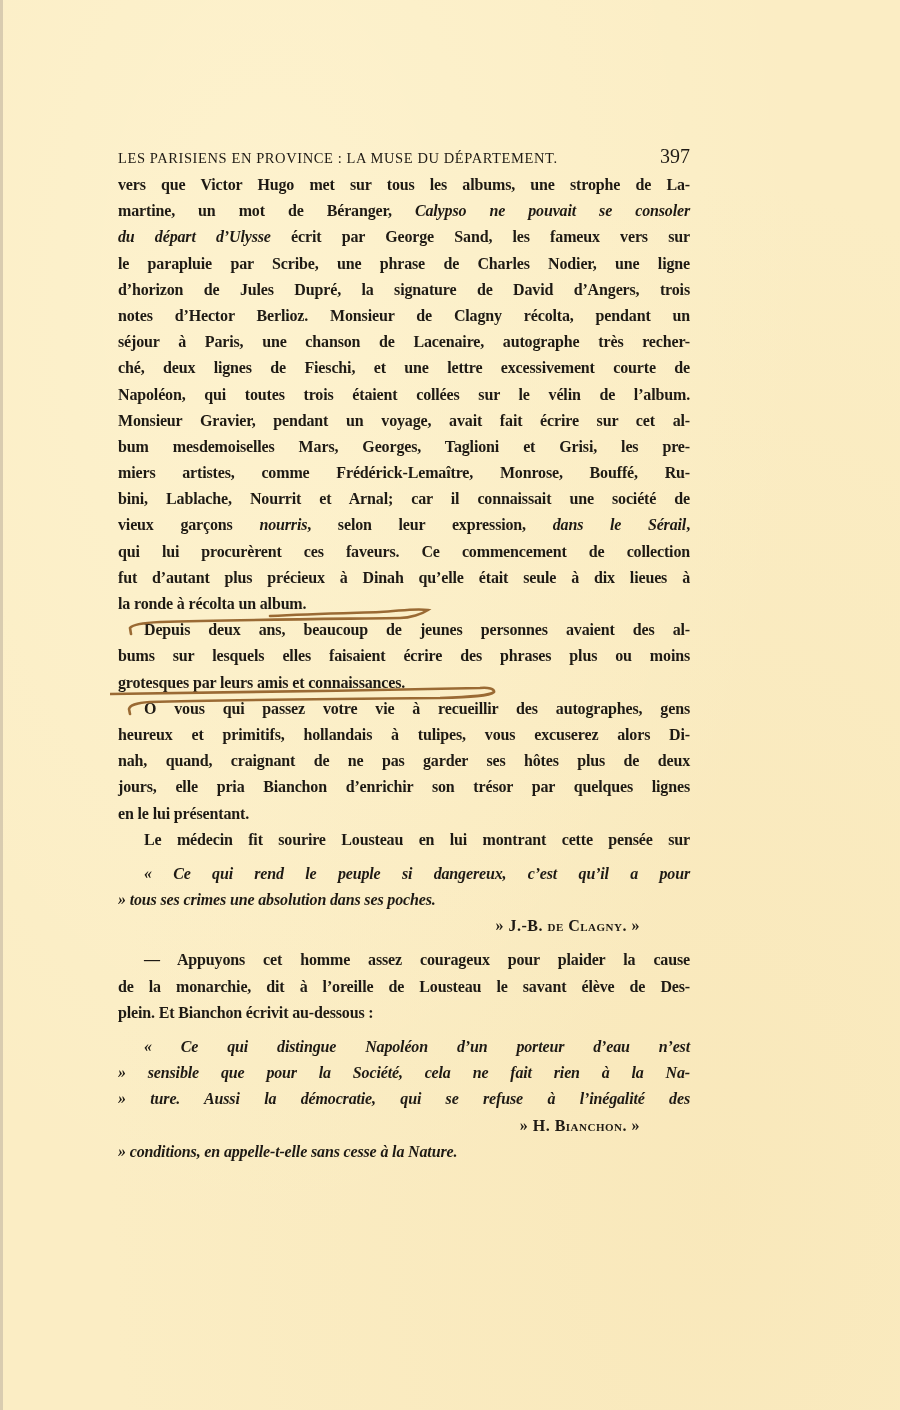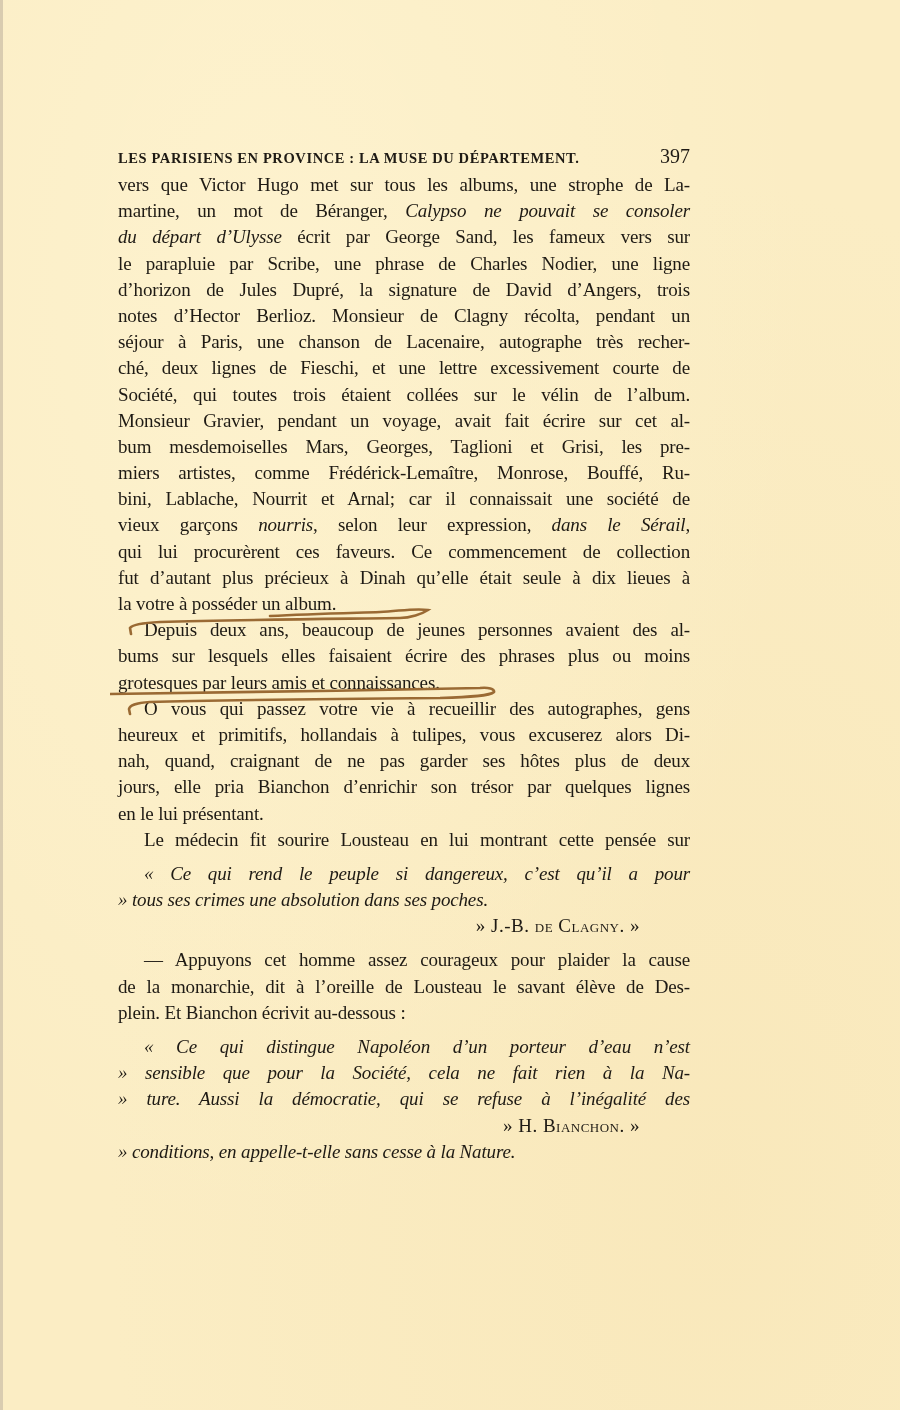--- a/index.html
+++ b/index.html
@@ -35,42 +35,43 @@
       left: 118px;
       top: 145px;
       width: 572px;
       height: 24px;
       display: flex;
       justify-content: space-between;
       align-items: baseline;
     }
     .running-head {
       font-size: 14.5px;
-      font-weight: bold;
+      font-weight: normal;
       letter-spacing: 0.6px;
       font-variant: small-caps;
       text-transform: uppercase;
     }
     .folio {
       font-size: 20px;
     }
     .text-block {
       position: absolute;
       left: 118px;
       top: 172px;
       width: 572px;
     }
     .line {
       height: 26.2px;
       line-height: 26.2px;
-      font-size: 19px;
+      font-size: 16px;
       white-space: nowrap;
       text-align: justify;
       text-align-last: justify;
       letter-spacing: -0.15px;
+      font-weight: bold;
     }
     .line.last {
       text-align-last: left;
     }
     .line.indent {
       padding-left: 26px;
     }
     .line.quote {
       padding-left: 26px;
       font-style: italic;
@@ -105,29 +106,29 @@
 
     <div>
       <div class="line">vers que Victor Hugo met sur tous les albums, une strophe de La-</div>
       <div class="line"><span>martine, un mot de Béranger, </span><i>Calypso ne pouvait se consoler</i></div>
       <div class="line"><i>du départ d’Ulysse</i><span> écrit par George Sand, les fameux vers sur</span></div>
       <div class="line">le parapluie par Scribe, une phrase de Charles Nodier, une ligne</div>
       <div class="line">d’horizon de Jules Dupré, la signature de David d’Angers, trois</div>
       <div class="line">notes d’Hector Berlioz. Monsieur de Clagny récolta, pendant un</div>
       <div class="line">séjour à Paris, une chanson de Lacenaire, autographe très recher-</div>
       <div class="line">ché, deux lignes de Fieschi, et une lettre excessivement courte de</div>
-      <div class="line">Société, qui toutes trois étaient collées sur le vélin de l’album.</div>
+      <div class="line">Napoléon, qui toutes trois étaient collées sur le vélin de l’album.</div>
       <div class="line">Monsieur Gravier, pendant un voyage, avait fait écrire sur cet al-</div>
       <div class="line">bum mesdemoiselles Mars, Georges, Taglioni et Grisi, les pre-</div>
       <div class="line">miers artistes, comme Frédérick-Lemaître, Monrose, Bouffé, Ru-</div>
       <div class="line">bini, Lablache, Nourrit et Arnal; car il connaissait une société de</div>
       <div class="line"><span>vieux garçons </span><i>nourris</i><span>, selon leur expression, </span><i>dans le Sérail</i><span>,</span></div>
       <div class="line">qui lui procurèrent ces faveurs. Ce commencement de collection</div>
       <div class="line">fut d’autant plus précieux à Dinah qu’elle était seule à dix lieues à</div>
-      <div class="line last">la votre à posséder un album.</div>
+      <div class="line last">la ronde à récolta un album.</div>
     </div>
 
     <div>
       <div class="line indent">Depuis deux ans, beaucoup de jeunes personnes avaient des al-</div>
       <div class="line">bums sur lesquels elles faisaient écrire des phrases plus ou moins</div>
       <div class="line last">grotesques par leurs amis et connaissances.</div>
     </div>
 
     <div>
       <div class="line indent">O vous qui passez votre vie à recueillir des autographes, gens</div>

